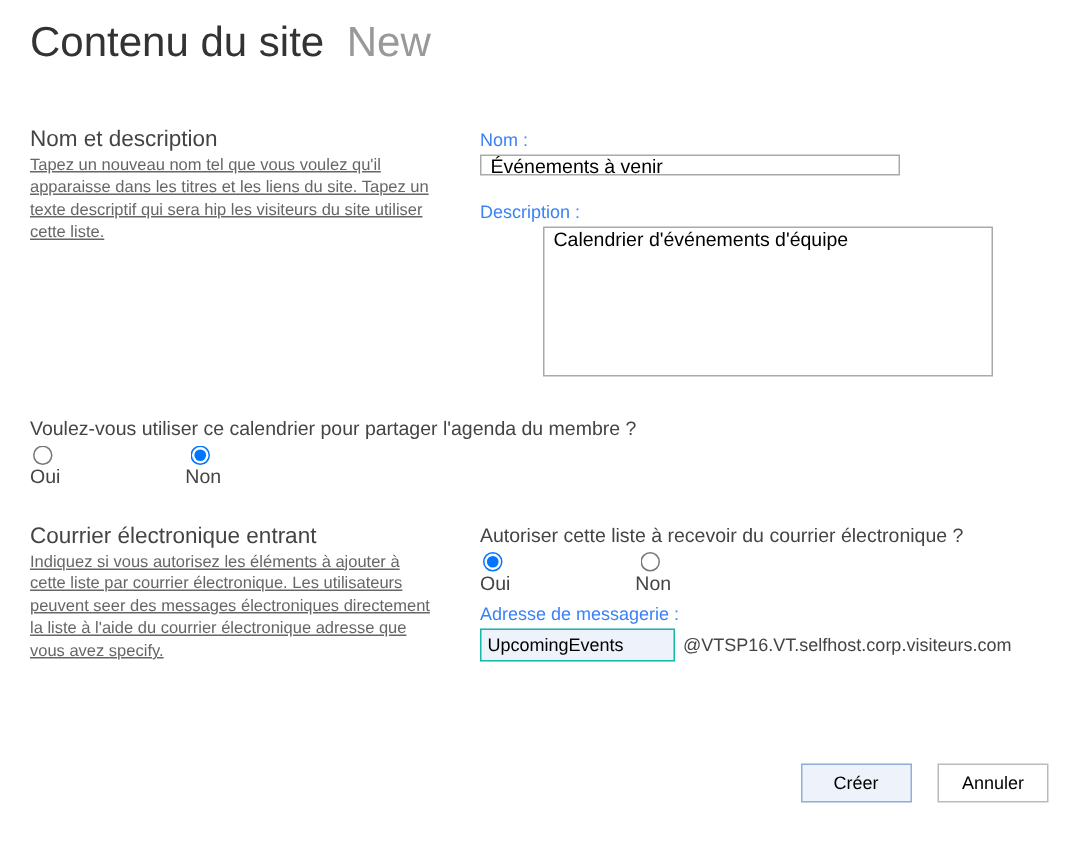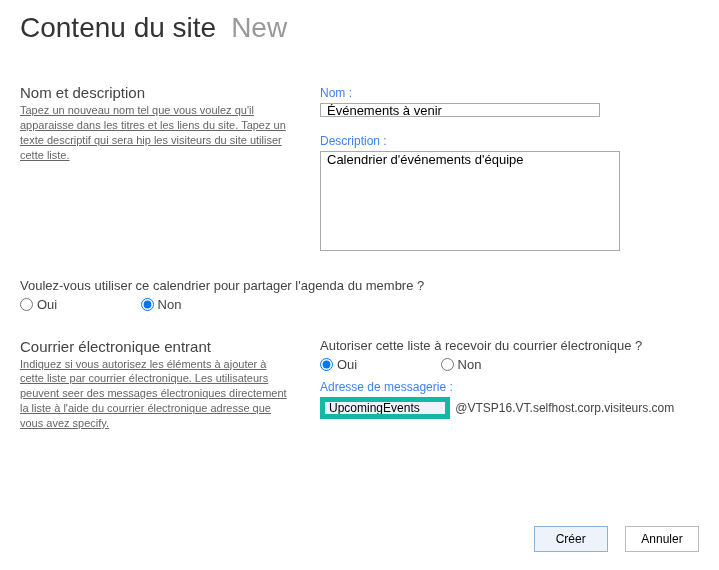--- a/index.html
+++ b/index.html
@@ -35,42 +35,43 @@
   font-family: inherit;
 }
 textarea.desc {
   width: 300px;
   height: 100px;
   border: 1px solid #aaa;
   padding: 0 6px;
   font-size: 13px;
   font-family: inherit;
   resize: none;
+  margin-left: 42px;
 }
 input.email {
   width: 130px;
   height: 22px;
-  border: 5px solid #14b8a6;
+  border: 1px solid #14b8a6;
   background: #eef3fb;
   padding: 2px 4px;
   font-size: 12px;
   font-family: inherit;
 }
 .radio-row { margin-top: 4px; }
-.radio-opt { display: inline-flex; align-items: center; margin-right: 80px; font-size: 13px; }
+.radio-opt { display: inline-flex; align-items: center; margin-right: 80px; font-size: 13px; flex-direction: column; }
 .radio-opt input { margin-right: 4px; }
 
 .question { font-size: 13px; color: #444; }
 
 .email-row { margin-top: 6px; }
 .email-suffix { font-size: 12px; color: #444; margin-left: 2px; }
 
 .buttons {
   position: absolute;
-  bottom: 18px;
+  bottom: 35px;
   right: 20px;
 }
 .btn {
   display: inline-block;
   min-width: 74px;
   height: 26px;
   border: 1px solid #bbb;
   background: #fff;
   font-size: 12px;
   font-family: inherit;

